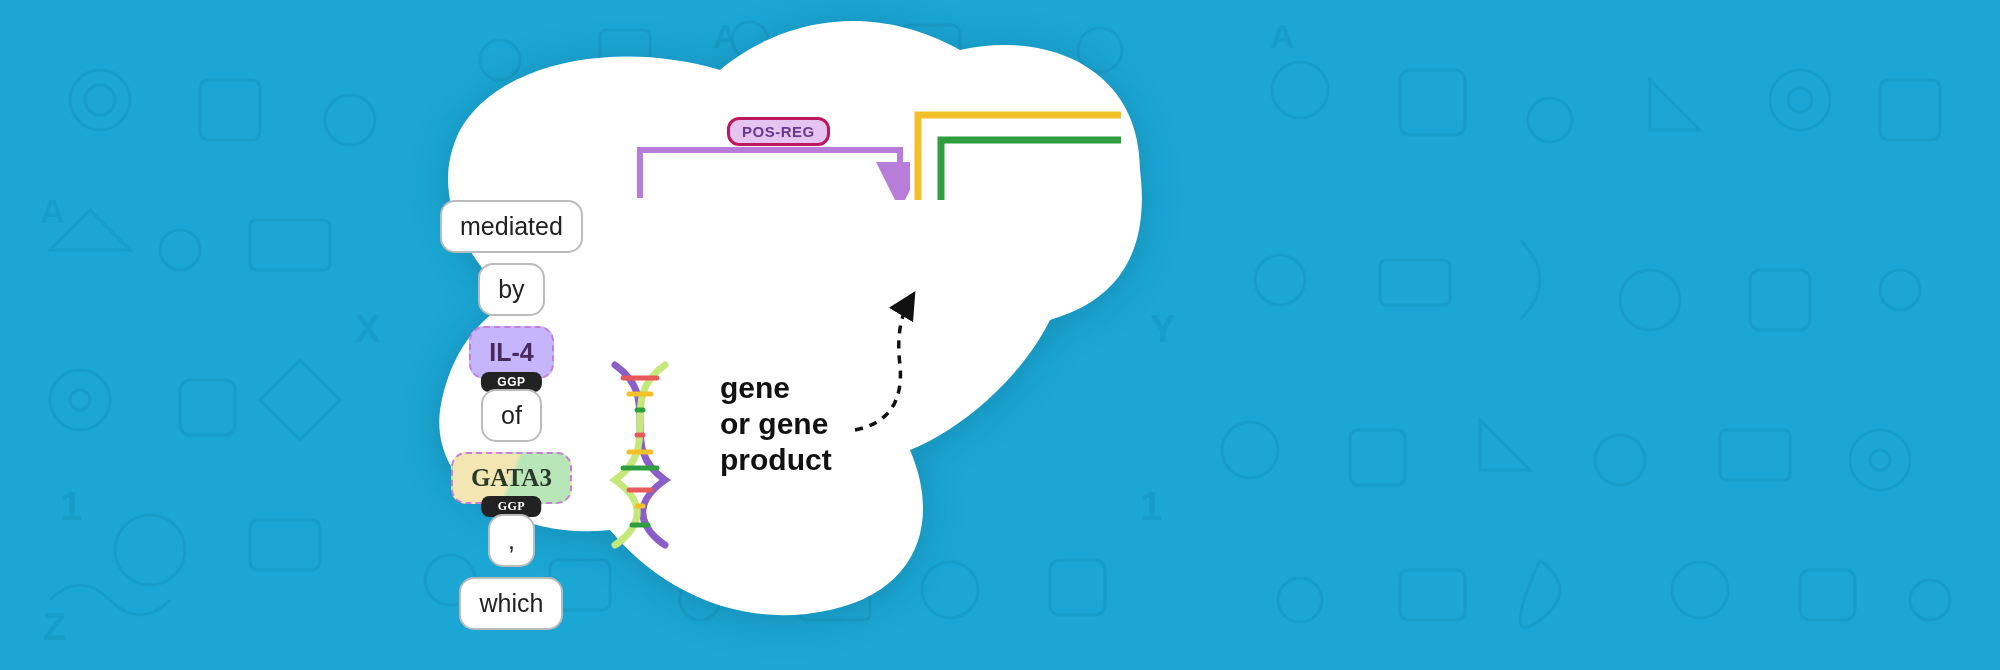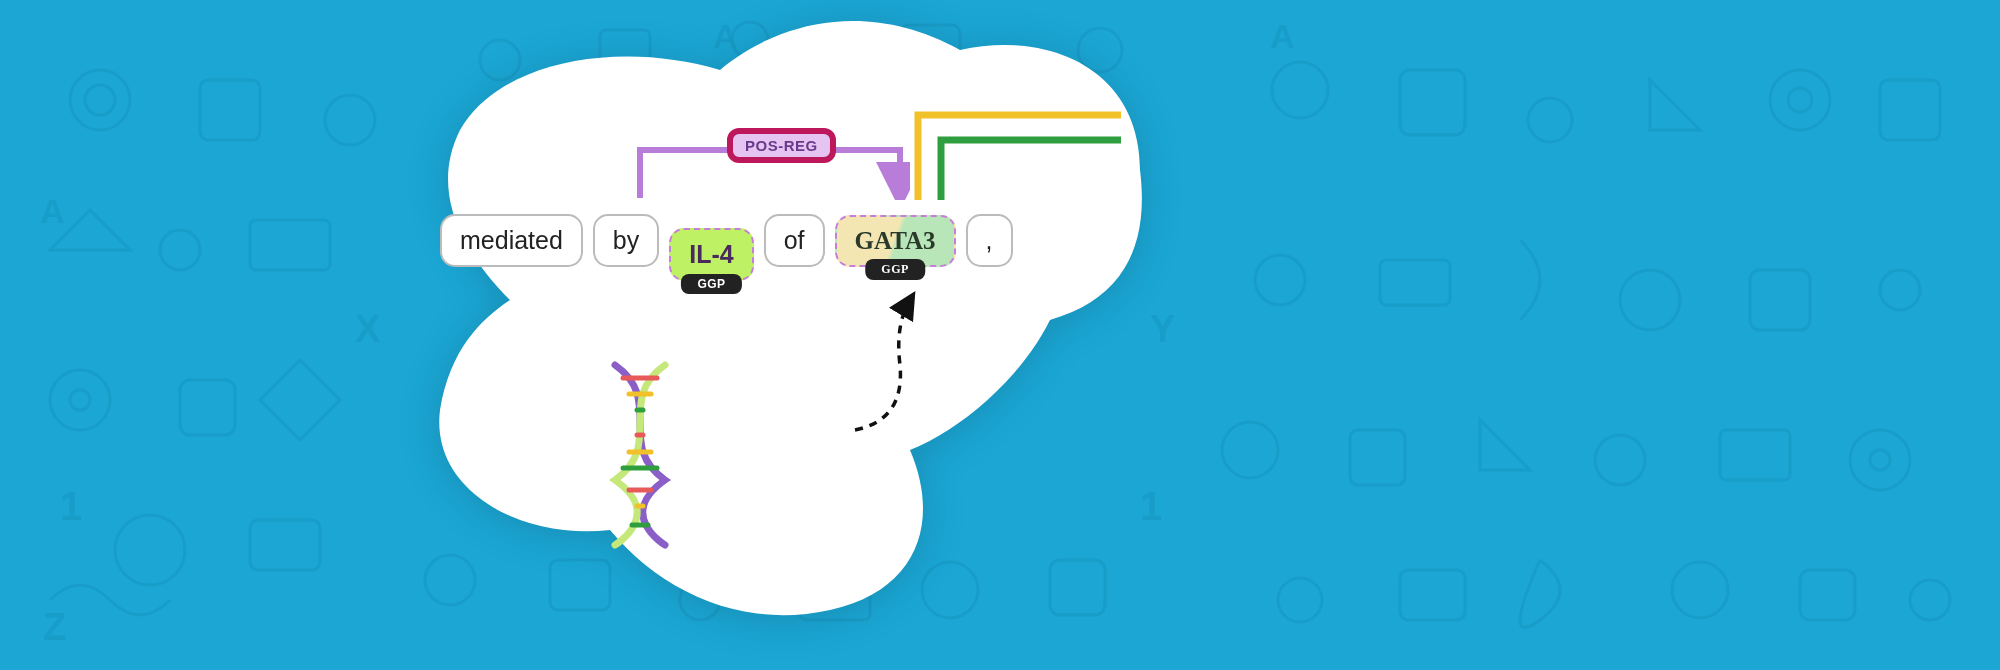--- a/index.html
+++ b/index.html
@@ -40,41 +40,41 @@
       width: 780px;
       height: 640px;
     }
     .tokens-row {
       position: absolute;
       top: 190px;
       left: 40px;
       display: flex;
       gap: 10px;
       align-items: center;
+      flex-direction: column;
     }
     .token {
       border: 2px solid #bbb;
       border-radius: 15px;
       padding: 10px 18px;
       font-size: 25px;
       font-weight: 500;
       color: #222;
       background: #fff;
       position: relative;
       white-space: nowrap;
     }
     .token.ggp {
       border-style: dashed;
       font-weight: 700;
     }
     .token.il4 {
-      background: #bef264;
+      background: #c4b5fd;
       border-color: #c77dd9;
       color: #4a2a5a;
-      margin-top: 28px;
     }
     .token.gata3 {
       background: linear-gradient(110deg, #f3e6b3 0%, #f3e6b3 48%, #b8e6b8 52%, #b8e6b8 100%);
       border-color: #c77dd9;
       color: #2a3a2a;
       font-family: Liberation Serif, serif;
     }
     .ggp-badge {
       position: absolute;
       bottom: -15px;
@@ -91,24 +91,24 @@
     .relation-arc {
       position: absolute;
       top: 130px;
       left: 230px;
       width: 280px;
       height: 60px;
       pointer-events: none;
     }
     .relation-label {
       position: absolute;
-      top: 118px;
+      top: 107px;
       left: 327px;
       background: #e5c4f2;
-      border: 6px solid #be185d;
+      border: 3px solid #be185d;
       border-radius: 12px;
       padding: 3px 12px;
       font-size: 15px;
       font-weight: 700;
       color: #6a3a8a;
       letter-spacing: 0.5px;
     }
     .corner-lines {
       position: absolute;
       top: 85px;
@@ -241,31 +241,37 @@
     <div class="token ggp il4">
       <span>IL-4</span>
       <span class="ggp-badge">GGP</span>
     </div>
     <div class="token">of</div>
     <div class="token ggp gata3">
       <span>GATA3</span>
       <span class="ggp-badge">GGP</span>
     </div>
     <div class="token">,</div>
+    <div class="token">which</div>
   </div>
 
   <svg class="dashed-arrow" viewBox="0 0 100 150">
     <defs>
       <marker id="arrowhead-black" markerWidth="8" markerHeight="8" refX="5" refY="4" orient="auto">
         <path d="M0,0 L8,4 L0,8 Z" fill="#111"></path>
       </marker>
     </defs>
     <path d="M 10 140 Q 60 130 55 75 Q 50 35 65 10" stroke="#111" stroke-width="3.5" stroke-dasharray="8 7" fill="none" marker-end="url(#arrowhead-black)"></path>
   </svg>
 
+  <div class="caption">
+    <div>gene</div>
+    <div>or gene</div>
+    <div>product</div>
+  </div>
 
   <svg class="dna-icon" viewBox="0 0 110 200">
     <g stroke-width="7" fill="none" stroke-linecap="round">
       <path d="M 30 15 C 80 50 30 95 80 130 C 30 165 80 195 80 195" stroke="#8a5fc7"></path>
       <path d="M 80 15 C 30 50 80 95 30 130 C 80 165 30 195 30 195" stroke="#c5e87a"></path>
     </g>
     <g stroke-width="5" stroke-linecap="round">
       <line x1="38" y1="28" x2="72" y2="28" stroke="#e85a5a"></line>
       <line x1="44" y1="44" x2="66" y2="44" stroke="#f2c029"></line>
       <line x1="52" y1="60" x2="58" y2="60" stroke="#2e9e3f"></line>

